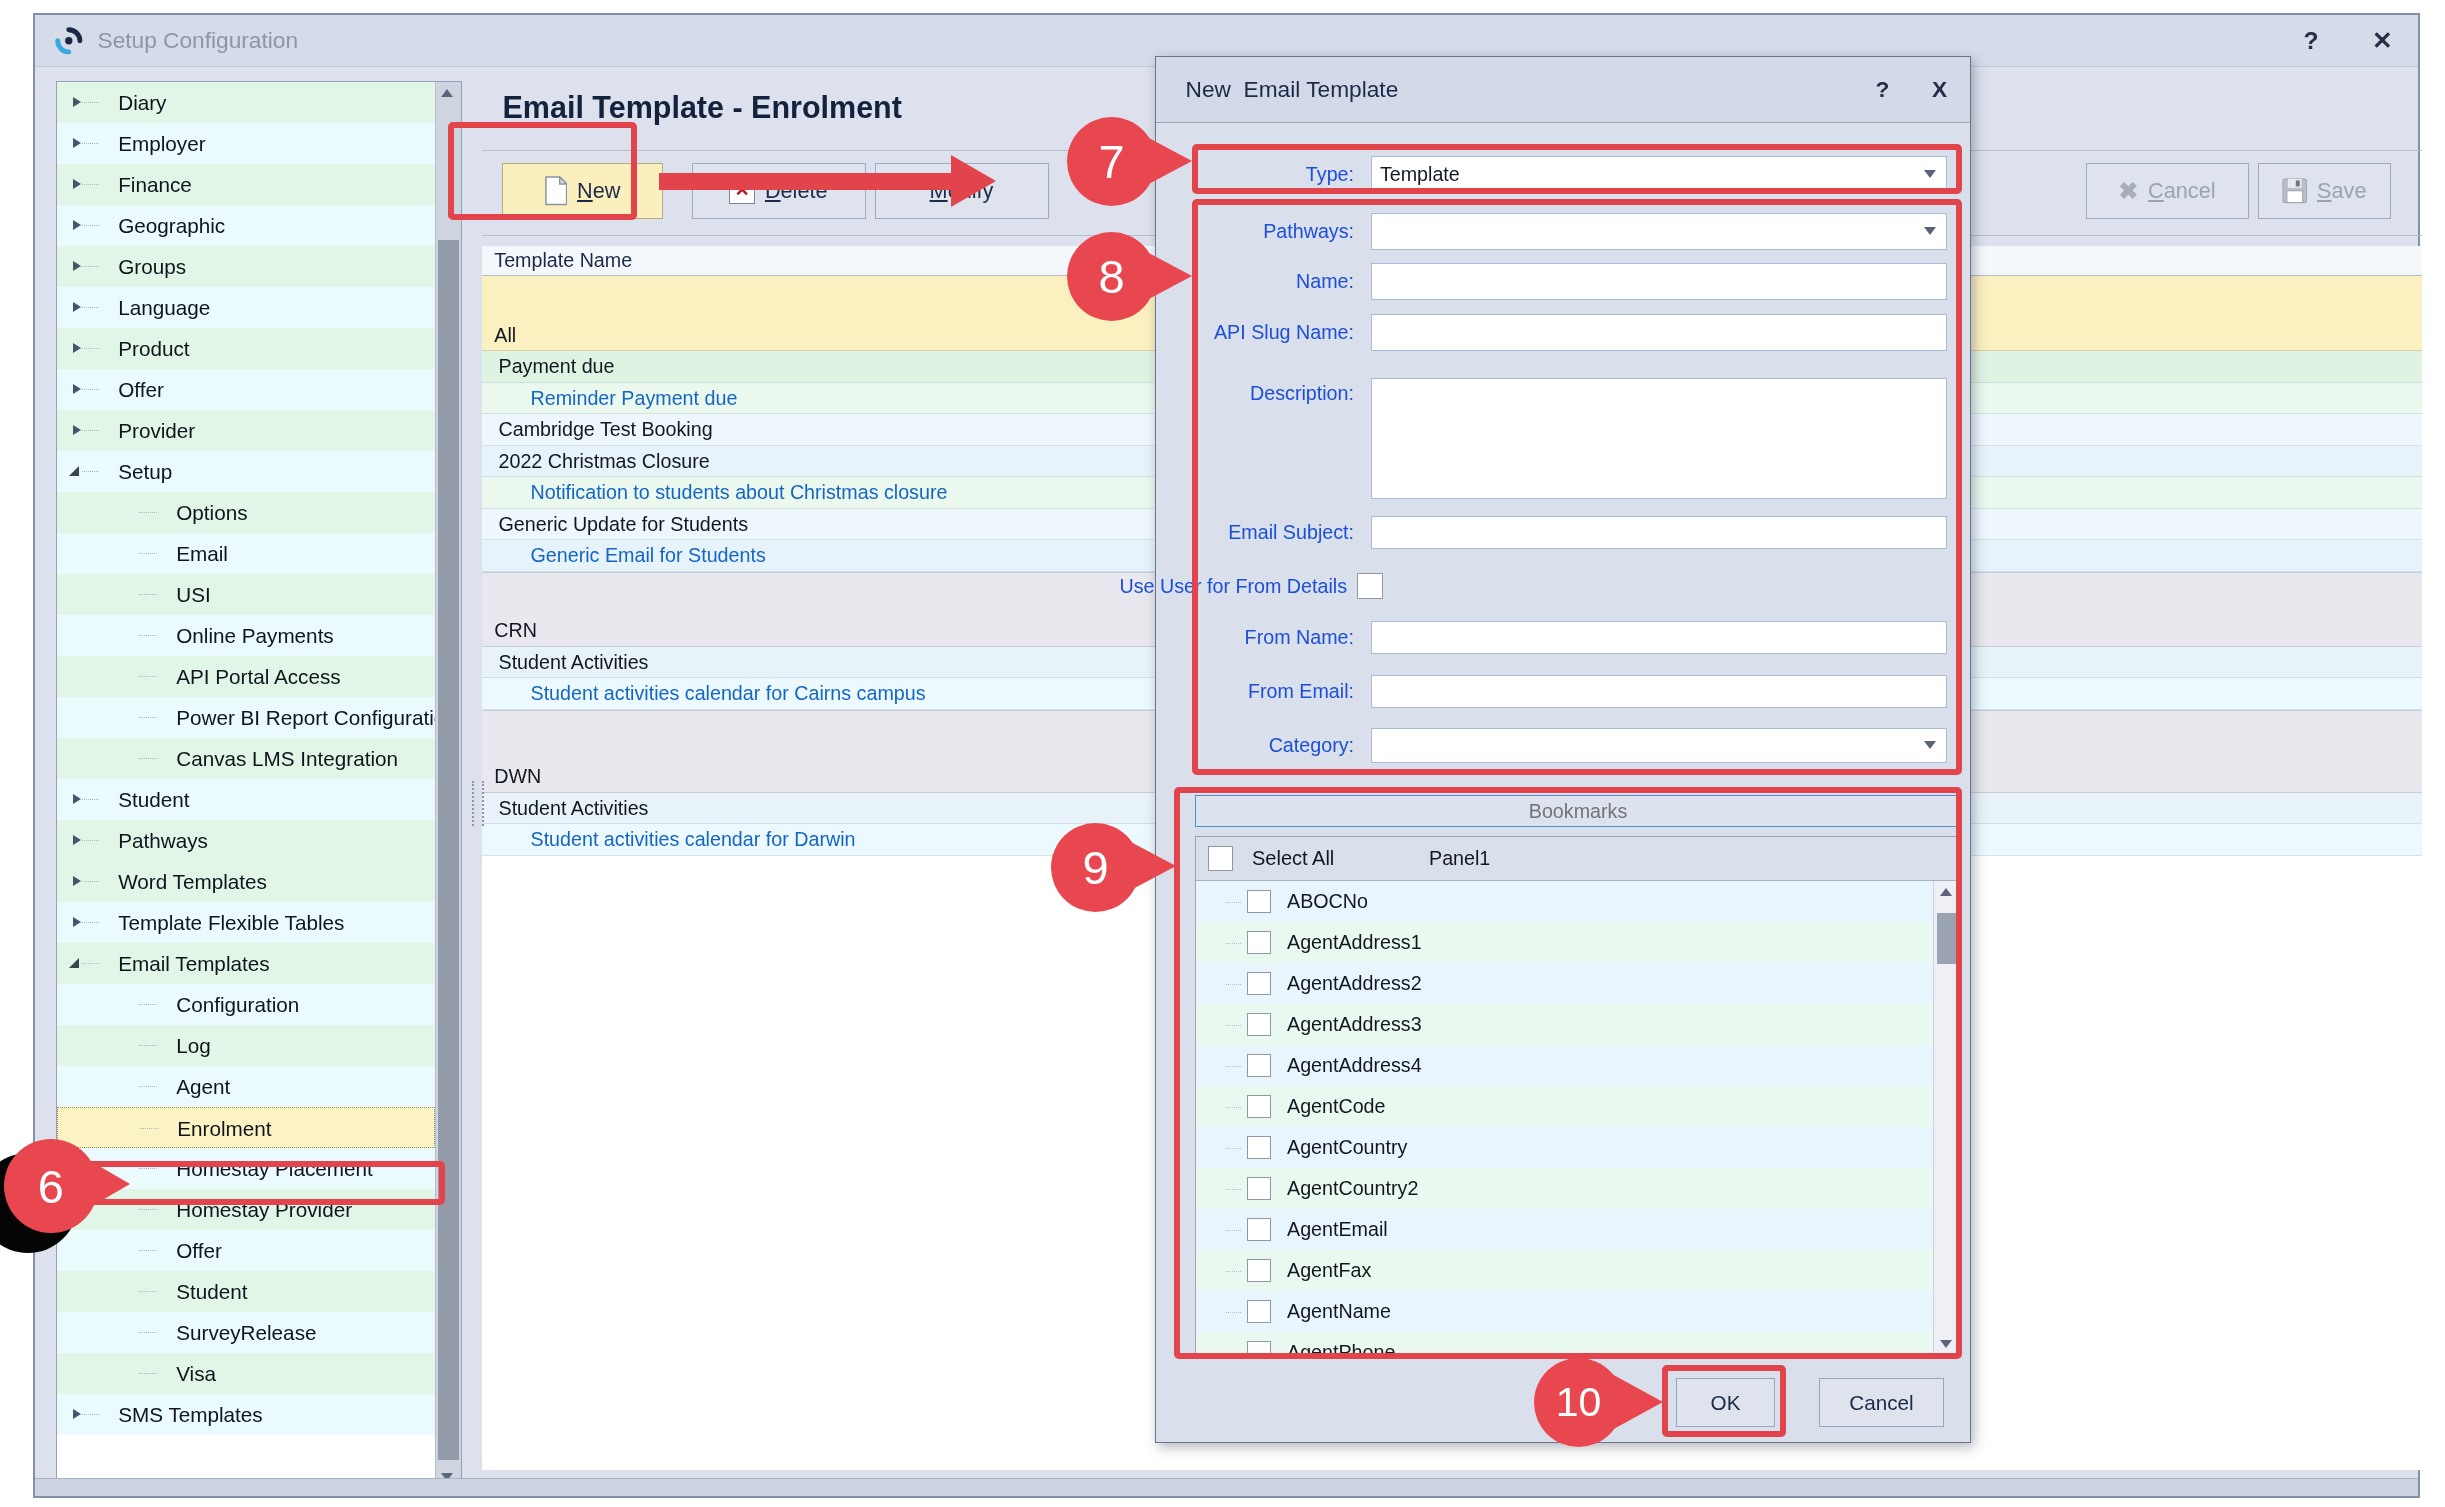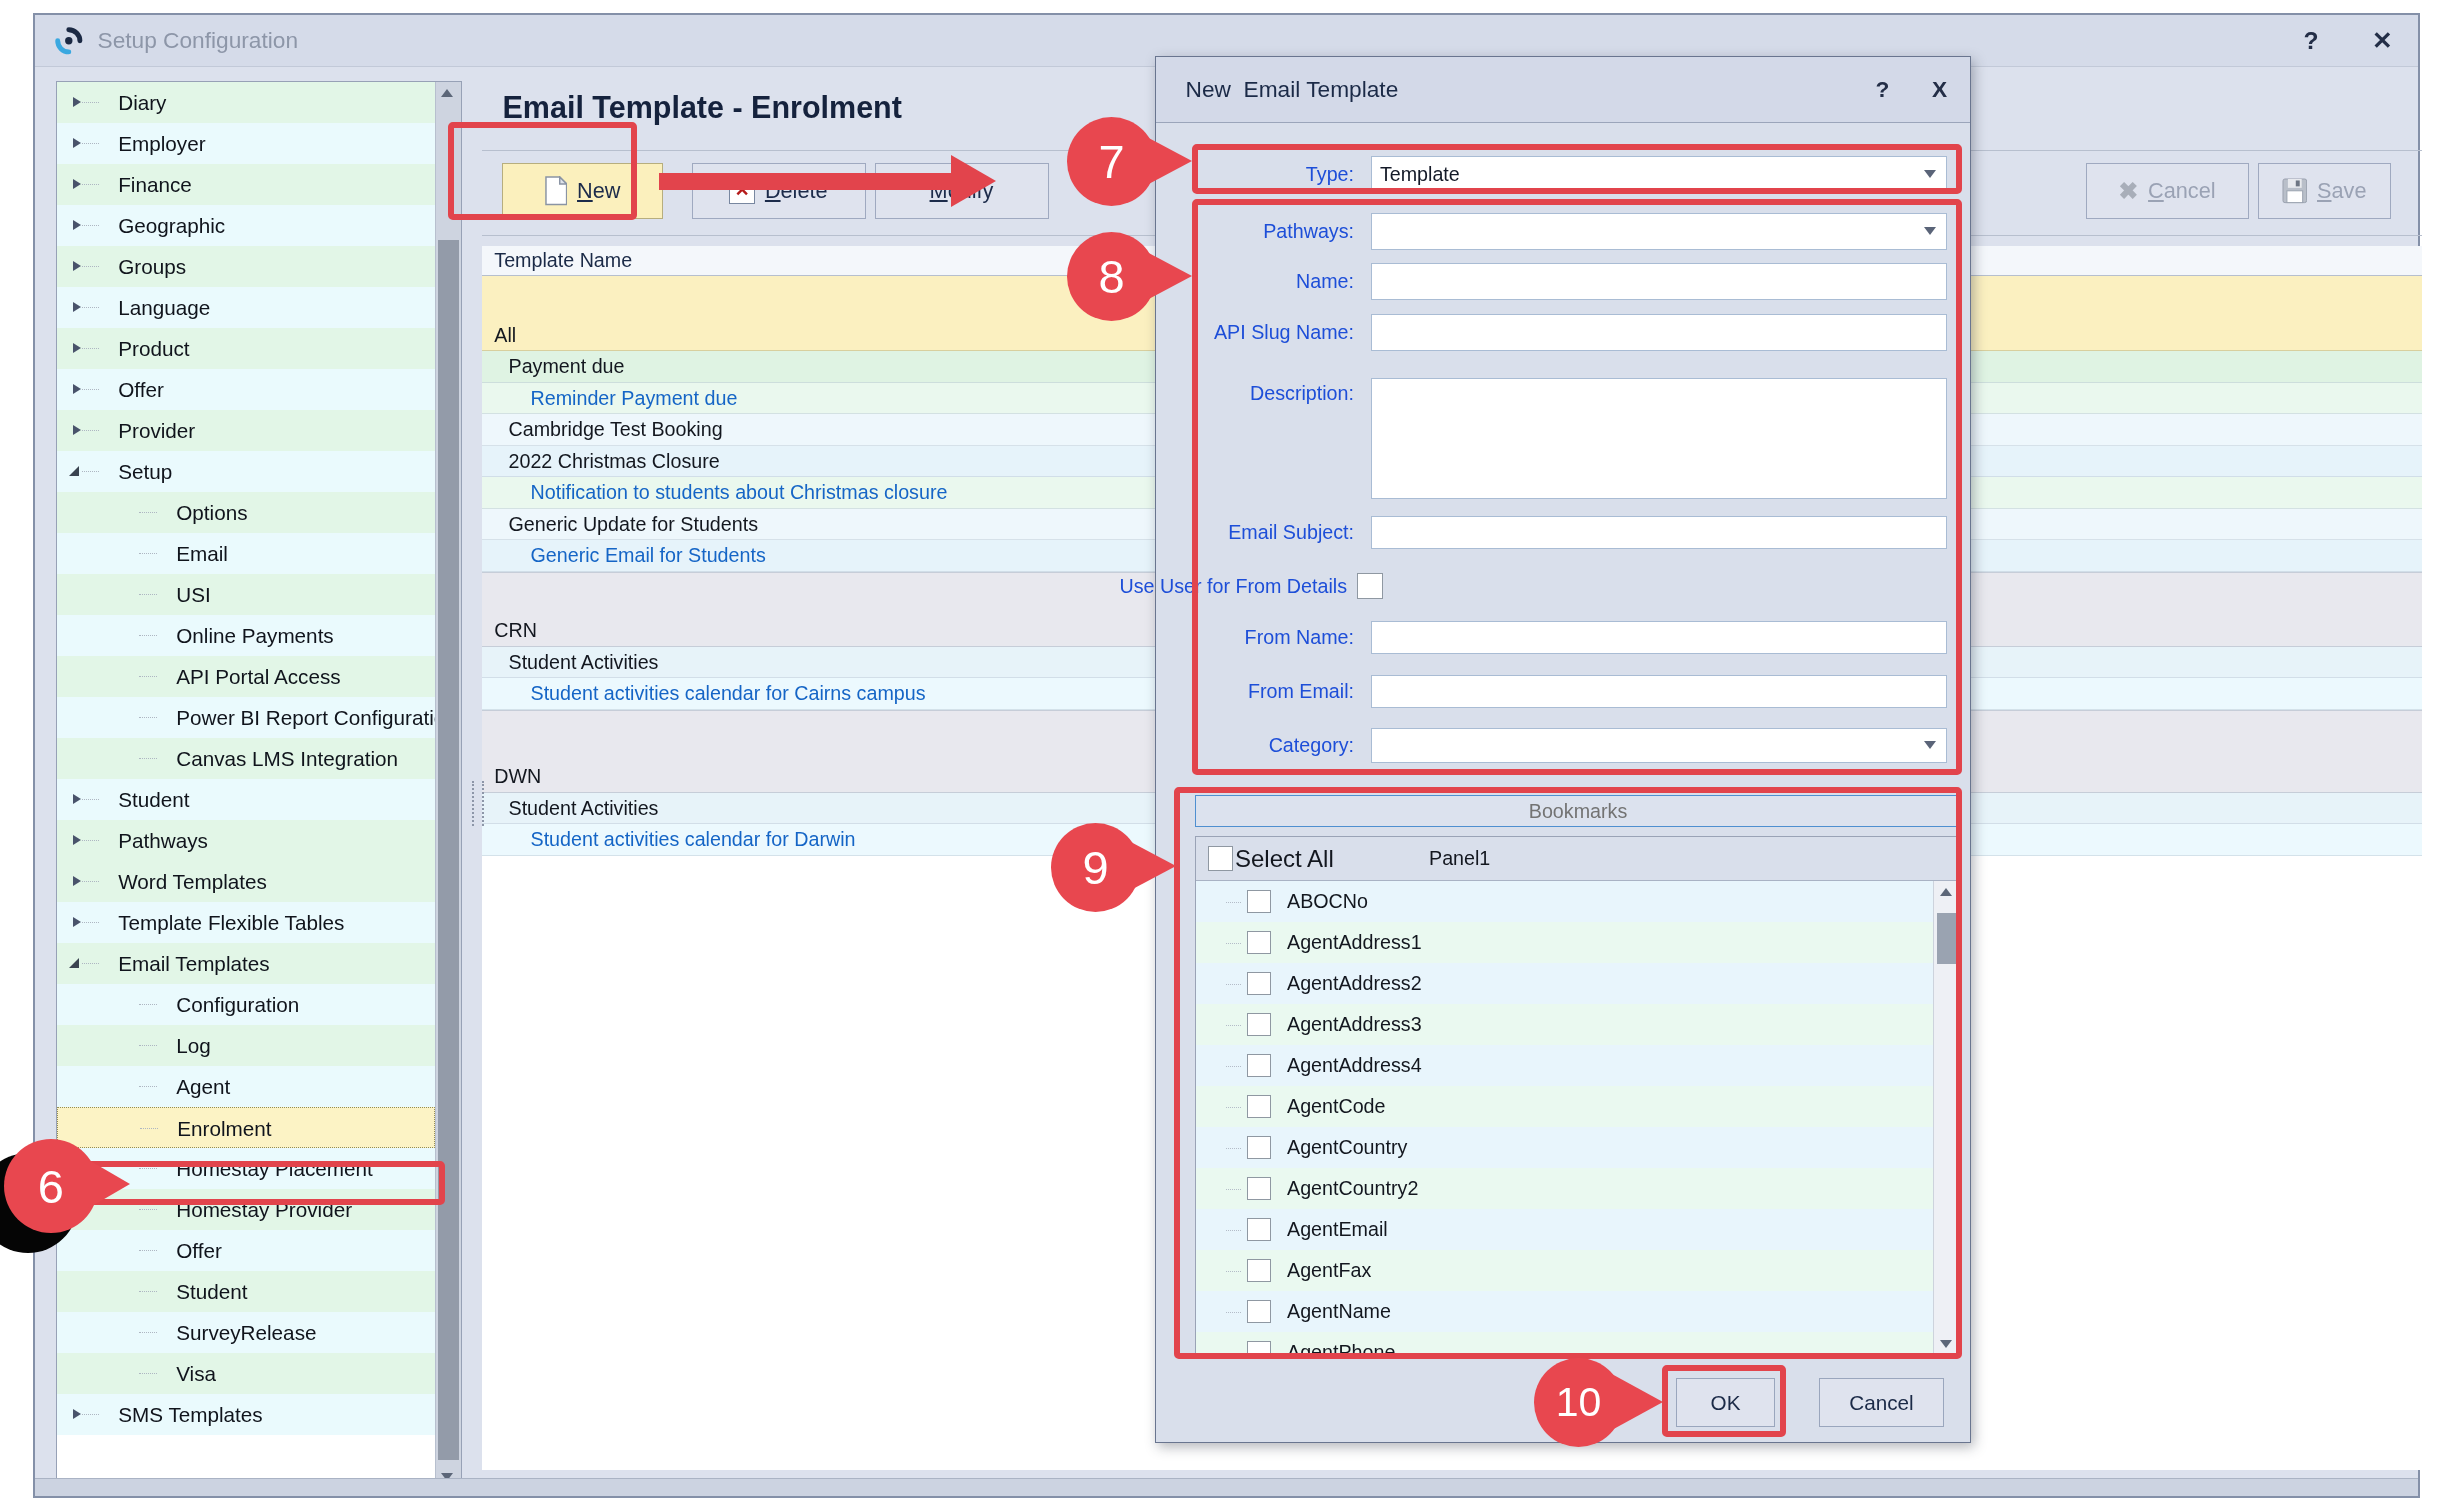--- a/index.html
+++ b/index.html
@@ -49,21 +49,21 @@
   .xbox{width:25.6px;height:25.6px;background:#ffffff;border:1px solid #7887a0;box-sizing:border-box;
         font-size:17.7px;font-weight:bold;color:#b51b1b;text-align:center;line-height:23.6px;}
   .gray-x{font-size:23.6px;font-weight:bold;color:#a8aeb9;}
 
   
   #grid{position:absolute;left:447px;top:231px;width:1940px;background:#ffffff;}
   .g-header{height:29.6px;line-height:29.6px;background:#f4f7fb;border-bottom:1px solid #b6bfce;
             color:#1b2a47;font-size:19.7px;padding-left:12.8px;}
   .g-yellow{height:74px;background:#fbf0c0;border-bottom:1px solid #d8cf9e;position:relative;}
   .g-yellow .all{position:absolute;left:12.8px;bottom:3.9px;font-size:19.7px;color:#13171f;}
-  .g-row{height:31.5px;line-height:31.5px;font-size:19.7px;padding-left:27px;color:#13171f;
+  .g-row{height:31.5px;line-height:31.5px;font-size:19.7px;padding-left:17px;color:#13171f;
          border-bottom:1px solid rgba(185,198,210,0.45);box-sizing:border-box;white-space:nowrap;}
   .g-row.link{padding-left:49px;color:#1565c6;}
   .bgA{background:#dff3e3;} .bgB{background:#eaf8ee;} .bgC{background:#eef7fc;}
   .bgD{background:#e6f3fa;} .bgE{background:#e7f3f9;} .bgF{background:#ecf9fe;}
   .g-gray{background:#e8e8ee;border-top:1px solid #c6cdd8;border-bottom:1px solid #c6cdd8;position:relative;box-sizing:border-box;}
   .g-gray .glbl{position:absolute;left:12.8px;bottom:3.9px;font-size:19.7px;color:#13171f;}
   #splitter{position:absolute;left:437px;top:766px;width:8.9px;height:45px;
             border-left:2px dotted #8d96a8;border-right:2px dotted #8d96a8;}
 
   
@@ -79,21 +79,21 @@
   .darr{position:absolute;right:9.9px;top:50%;margin-top:-4.9px;width:0;height:0;
         border-left:6.9px solid transparent;border-right:6.9px solid transparent;border-top:8.9px solid #5a6478;}
   .chk{position:absolute;background:#ffffff;border:1px solid #8f98a2;box-sizing:border-box;}
 
   #bm-header{position:absolute;left:39px;top:738px;width:766px;height:31.5px;line-height:31.5px;
              background:#dce2ee;border:1px solid #4f8fd0;box-sizing:border-box;text-align:center;
              font-size:19.7px;color:#737373;}
   #bm-box{position:absolute;left:39px;top:779px;width:766px;height:521px;background:#ffffff;
           border:1px solid #9aa3b6;box-sizing:border-box;}
   #bm-selrow{position:absolute;left:0;top:0;right:0;height:43px;background:#d9dfeb;border-bottom:1px solid #a9b2c4;}
-  #bm-selrow .sa{position:absolute;left:39px;line-height:43px;font-size:24px;color:#13171f;}
+  #bm-selrow .sa{position:absolute;left:56px;line-height:43px;font-size:20px;color:#13171f;}
   #bm-selrow .pn{position:absolute;left:233px;line-height:43px;font-size:19.7px;color:#13171f;}
   #bm-list{position:absolute;left:0;top:44px;right:0;bottom:0;overflow:hidden;}
   .bm{height:41px;position:relative;font-size:19.7px;}
   .bm.even{background:#e8f5fc;} .bm.odd{background:#eaf9f0;}
   .bm::before{content:"";position:absolute;left:29.6px;top:20.7px;width:15.8px;border-top:1px dotted #b4bcc8;}
   .bm .cb{position:absolute;left:51px;top:8.9px;width:23.6px;height:23.6px;background:#fff;border:1px solid #8f98a2;box-sizing:border-box;}
   .bm .t{position:absolute;left:91px;line-height:41px;color:#13171f;}
   #bm-sb{position:absolute;right:0;top:0;bottom:0;width:25.6px;background:#eef0f5;border-left:1px solid #cdd3dd;}
   #bm-thumb{position:absolute;left:3px;top:31.5px;width:19.7px;height:51px;background:#9aa3b1;}
   .dbtn{position:absolute;top:1321px;height:49px;background:#dfe3ee;border:1px solid #9aa6bd;box-sizing:border-box;

